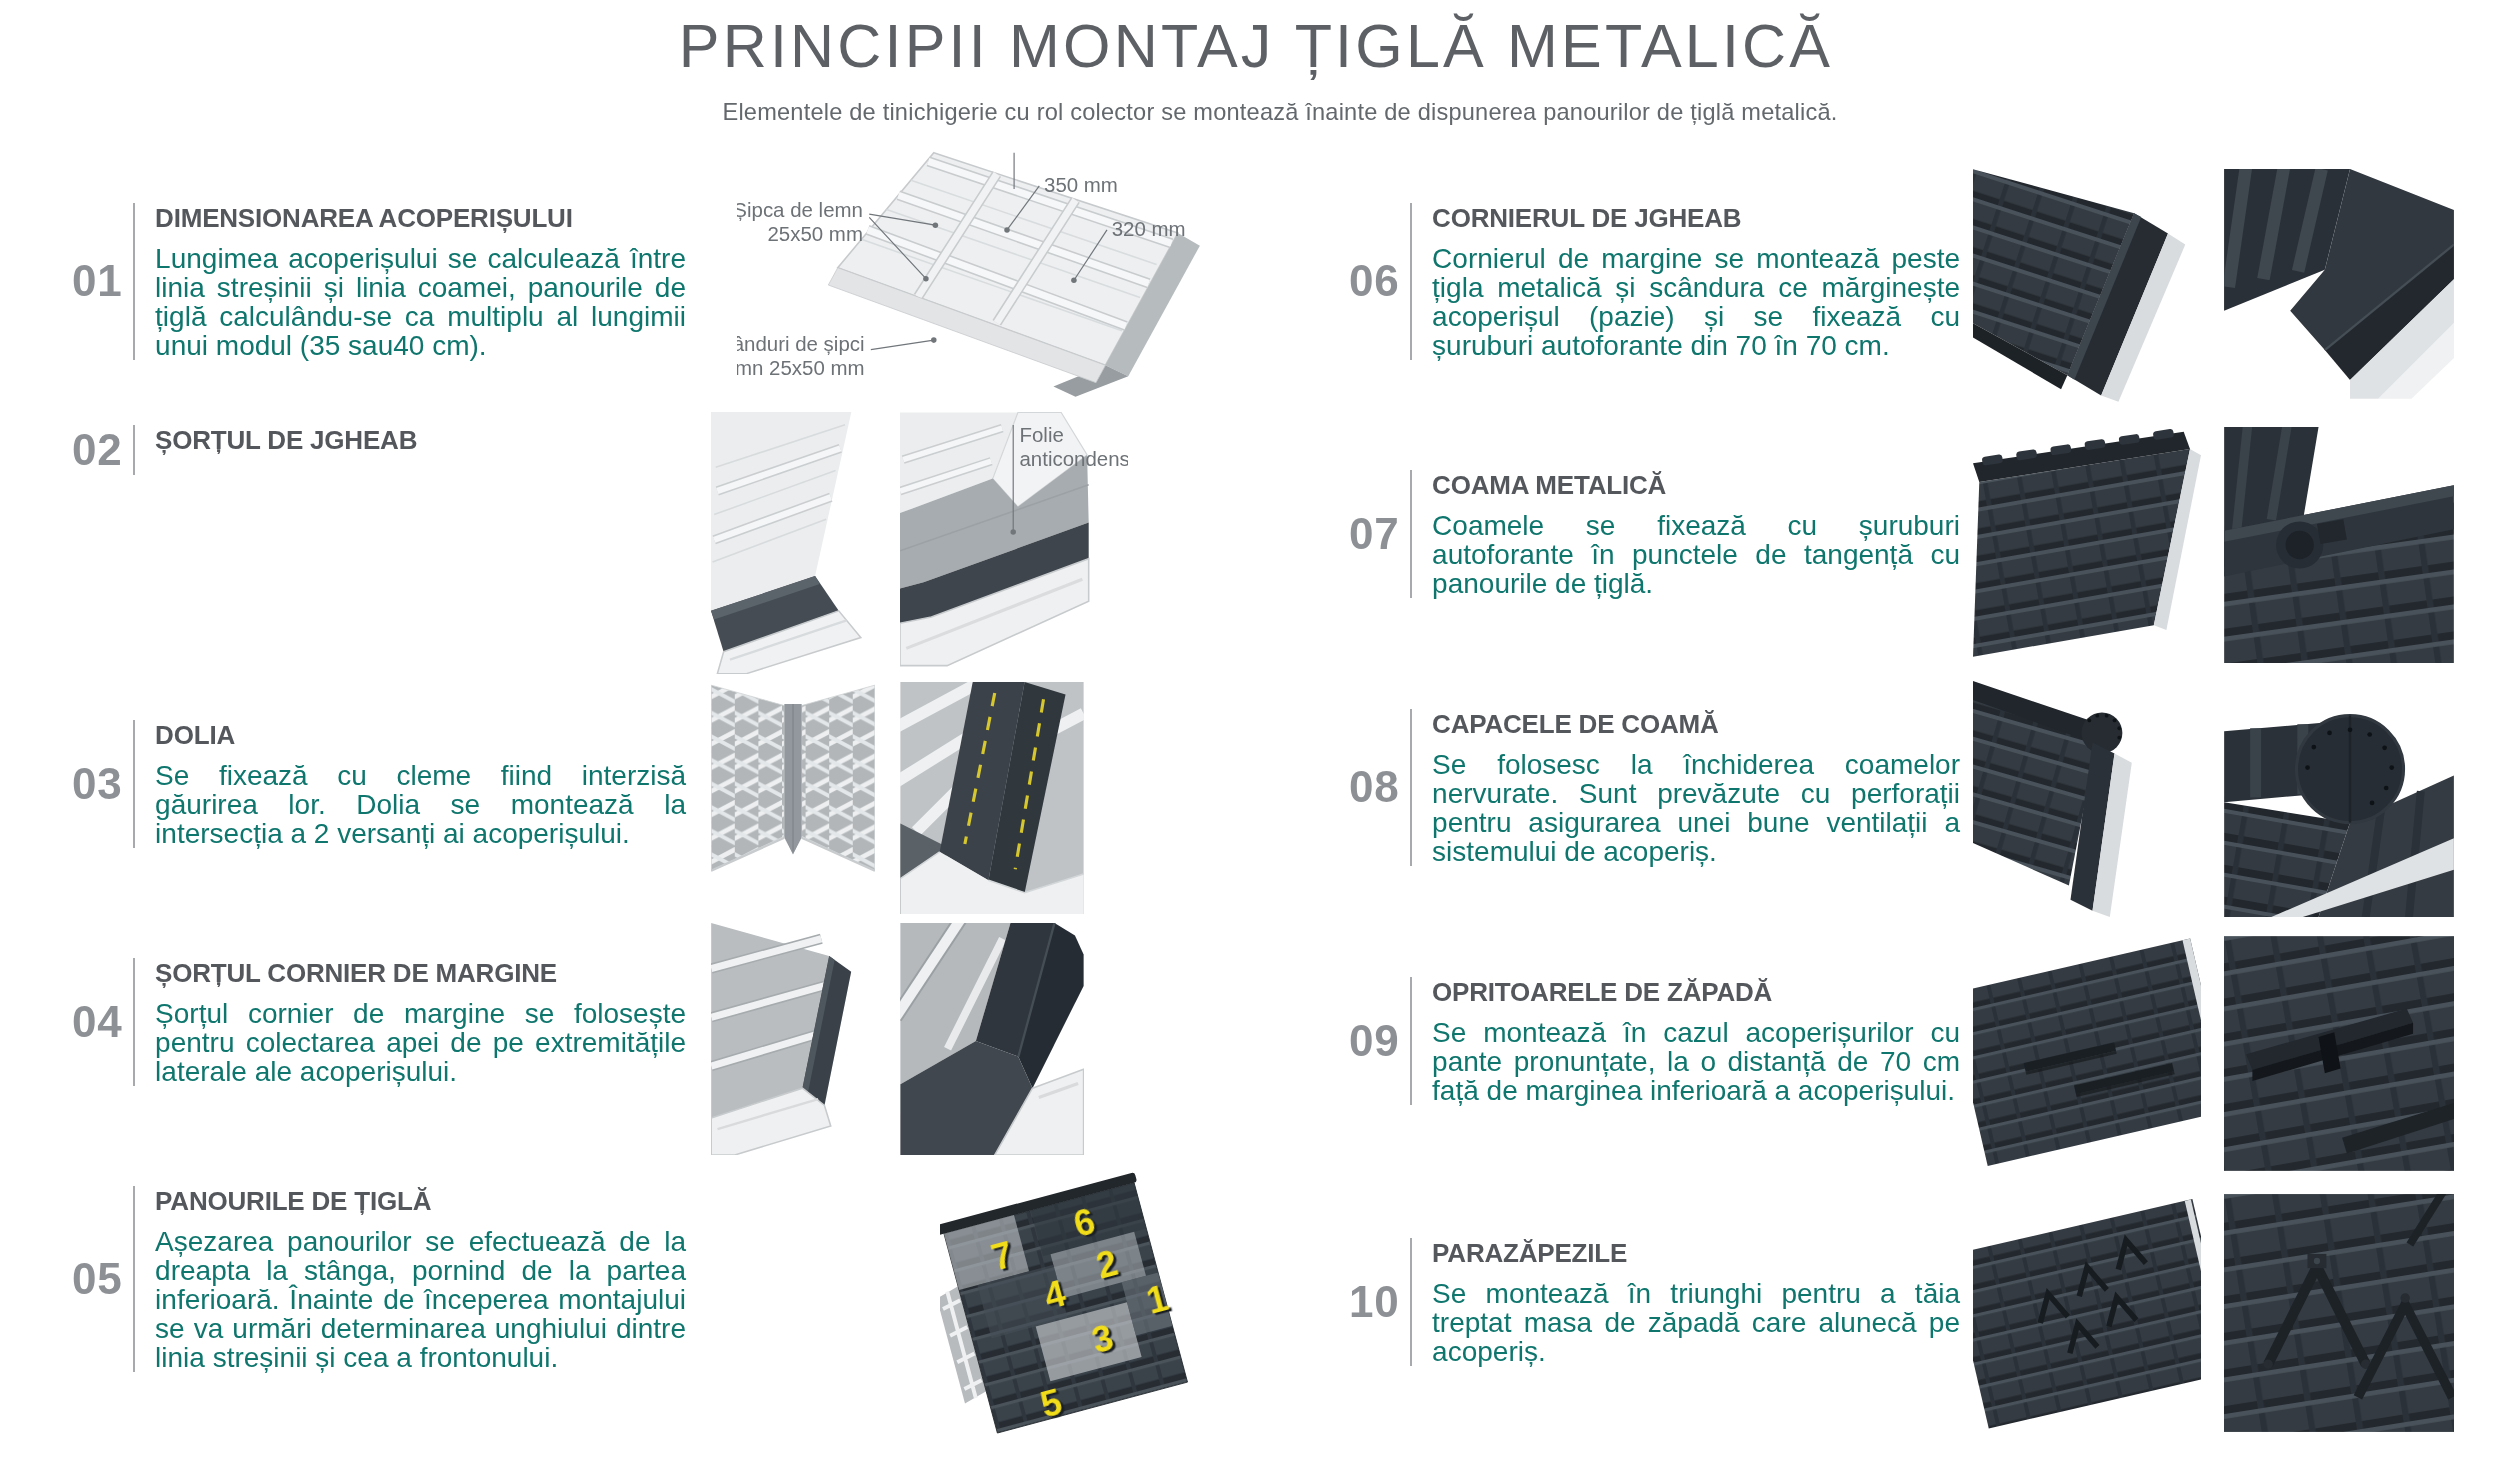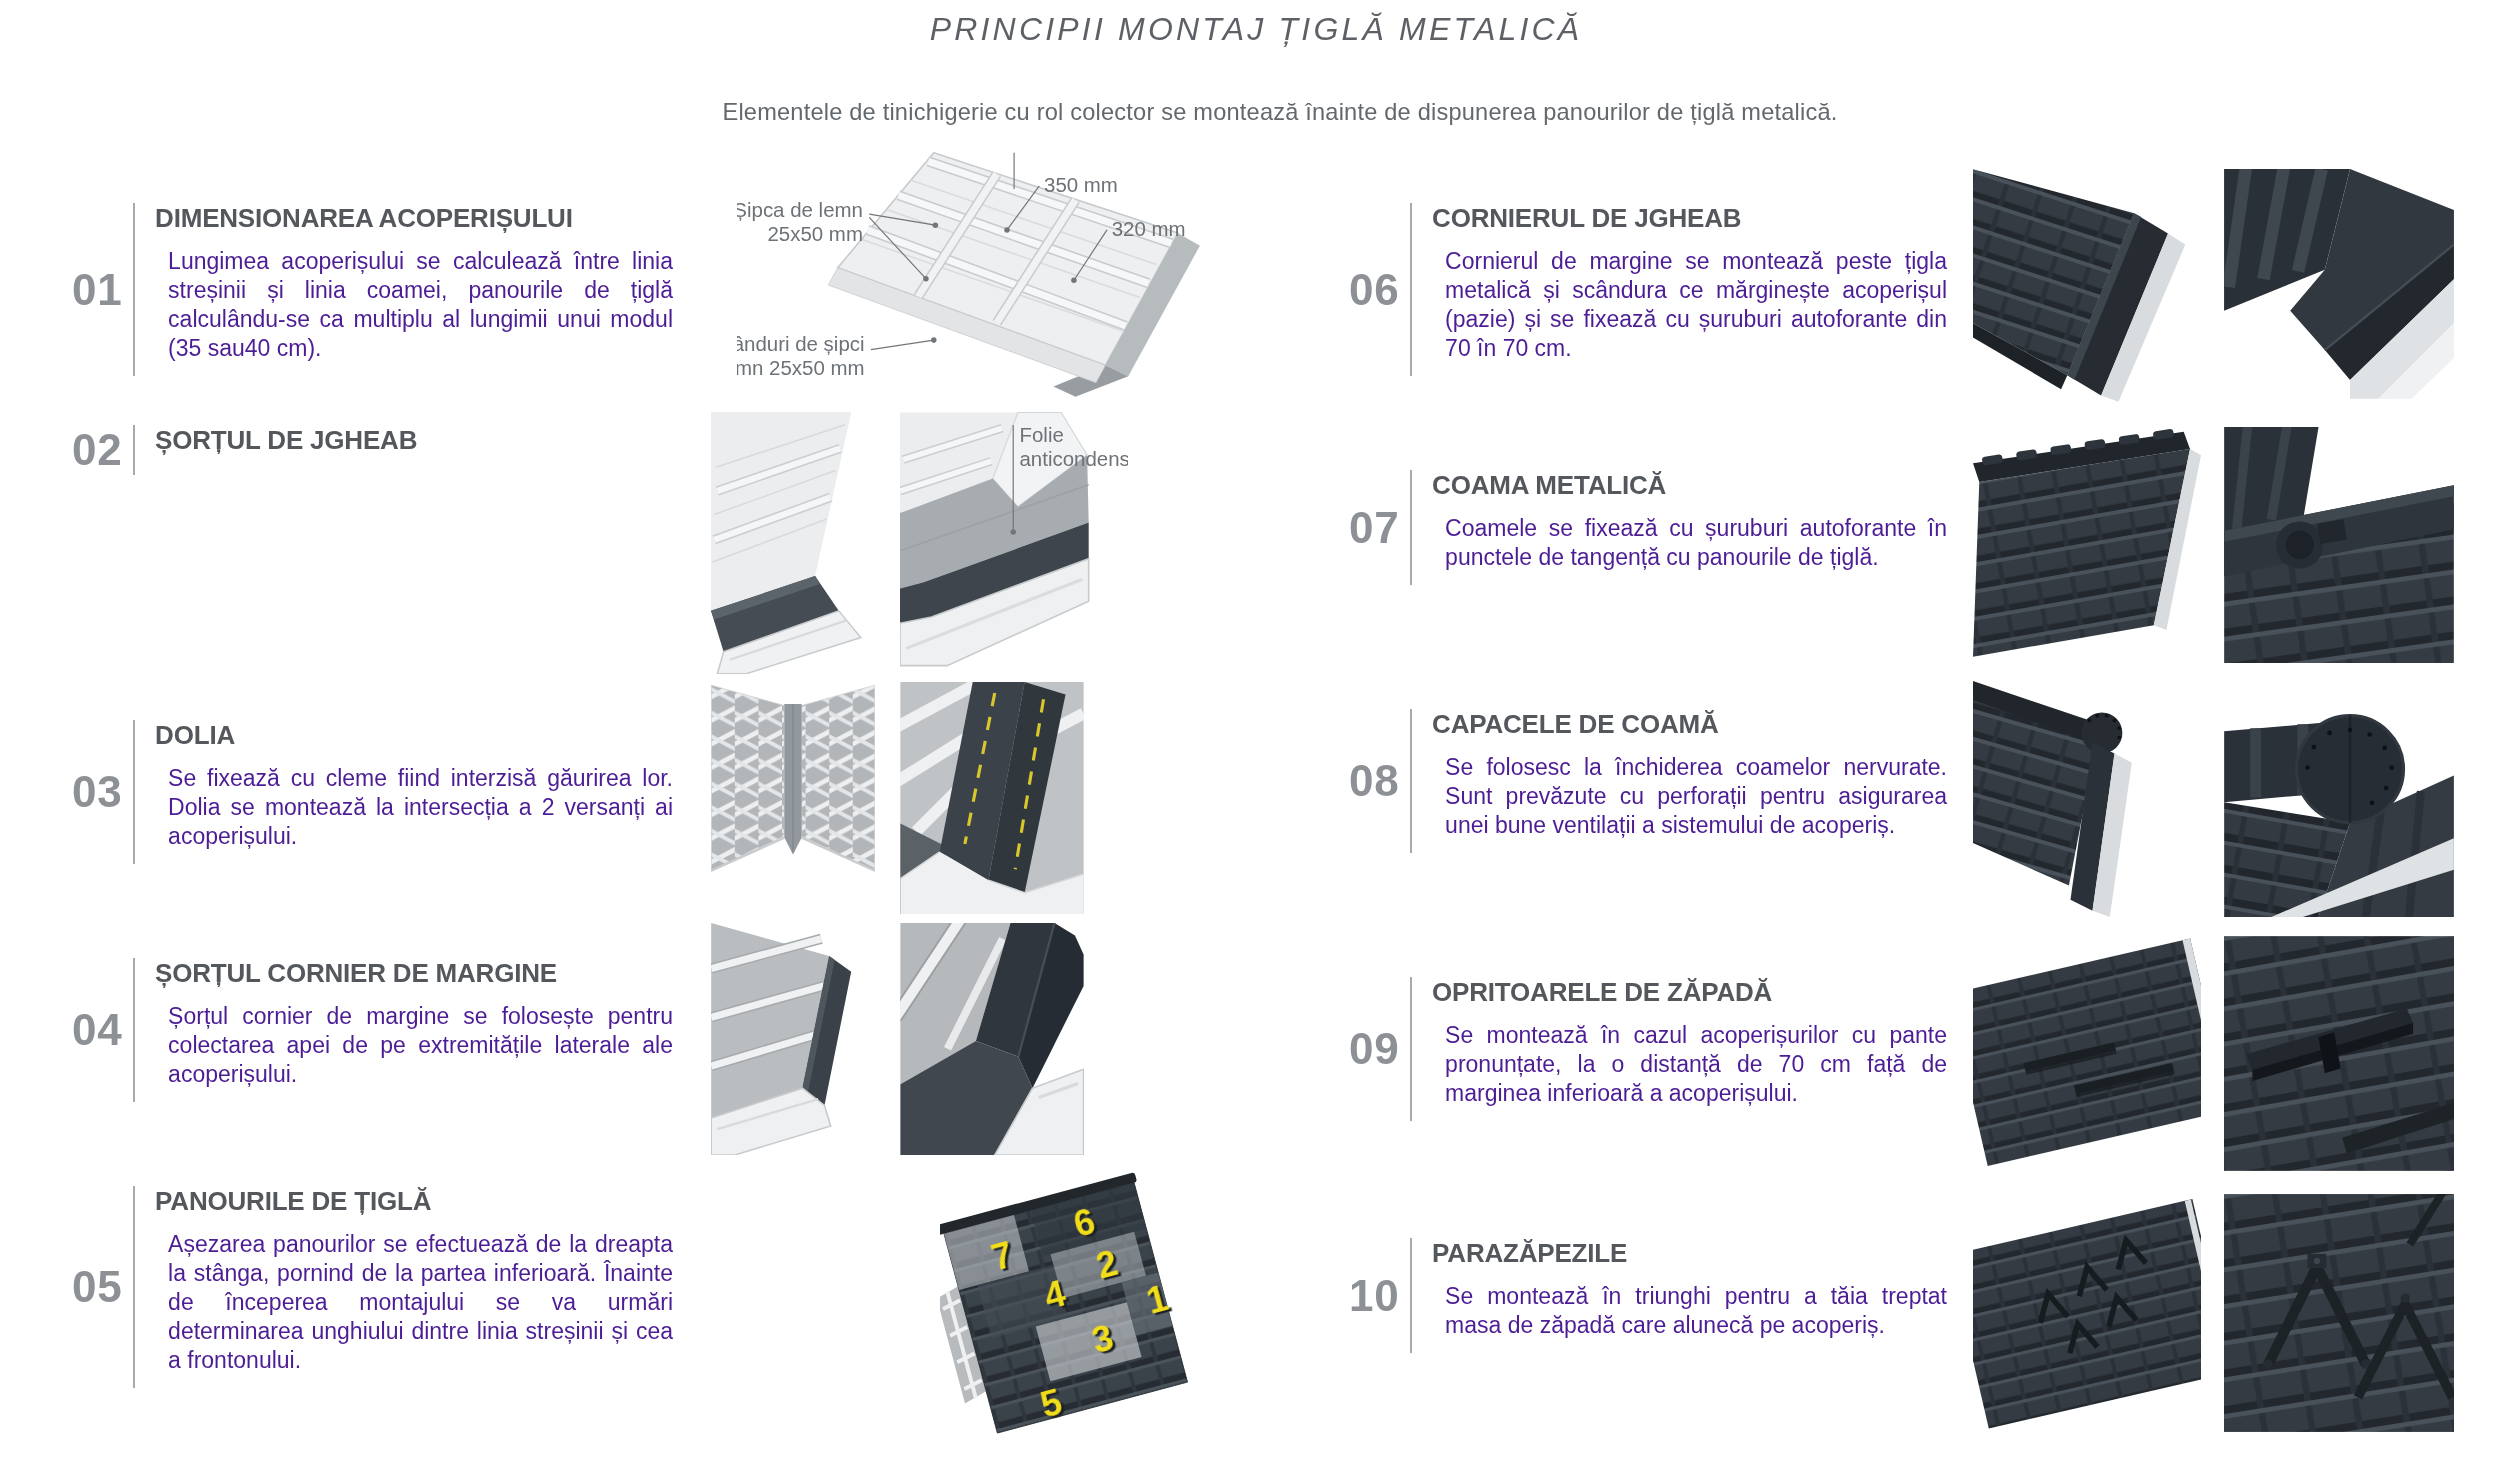--- a/index.html
+++ b/index.html
@@ -2,38 +2,38 @@
 <html lang="ro" style="font-size:12.6px"><head>
 <meta charset="utf-8">
 <style>
   html,body{margin:0;padding:0;background:#ffffff;}
   #canvas{
     position:relative;width:2512px;height:1482px;background:#ffffff;
     font-family:"Liberation Sans",sans-serif;overflow:hidden;
   }
   .title{
     position:absolute;left:0;right:0;top:11px;text-align:center;
-    font-size:32px;font-weight:400;letter-spacing:3.2px;color:#5d6166;font-style:italic;
+    font-size:61px;font-weight:400;letter-spacing:3.2px;color:#5d6166;
   }
   .subtitle{
     position:absolute;left:0;right:0;top:99px;text-align:center;
     font-size:23.6px;font-weight:400;color:#63686d;letter-spacing:0.2px;padding-left:48px;
   }
   .step{position:absolute;display:flex;align-items:stretch;}
   .step .num{
     width:61px;display:flex;align-items:center;
     font-size:44px;font-weight:700;color:#8d9095;letter-spacing:0.8px;
   }
   .step .rule{width:1.6px;background:#a6aaad;margin-right:20.5px;}
   .step .txt{flex:1;}
   .step h2{
     margin:0 0 9.5px 0;font-size:26px;font-weight:700;color:#54585d;letter-spacing:-0.2px;
   }
   .step p{
-    margin:13px;font-size:23px;line-height:29px;color:#4c1d95;
+    margin:0;font-size:28px;line-height:29px;color:#0f766e;
     text-align:justify;white-space:pre-line;
   }
   .illo{position:absolute;}
   .illo svg{display:block;width:100%;height:100%;}
   svg text.anno{font-size:26px;fill:#6d7277;}
   svg text.panelnum{
     font-size:46px;font-weight:700;fill:#f2dd1b;
     filter:drop-shadow(3px 3px 0 #1a1f24);
   }
 </style>

